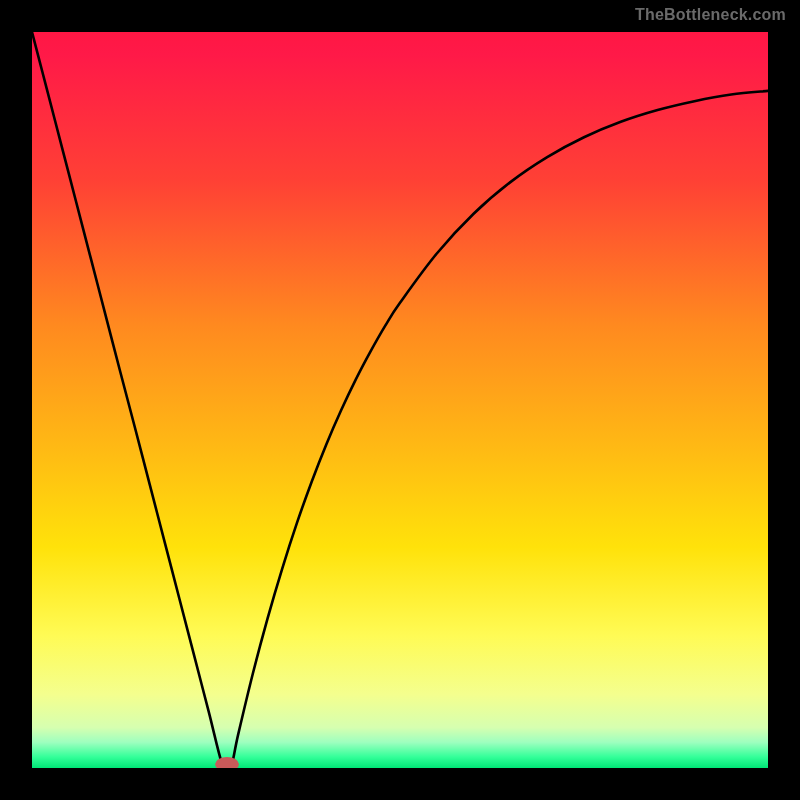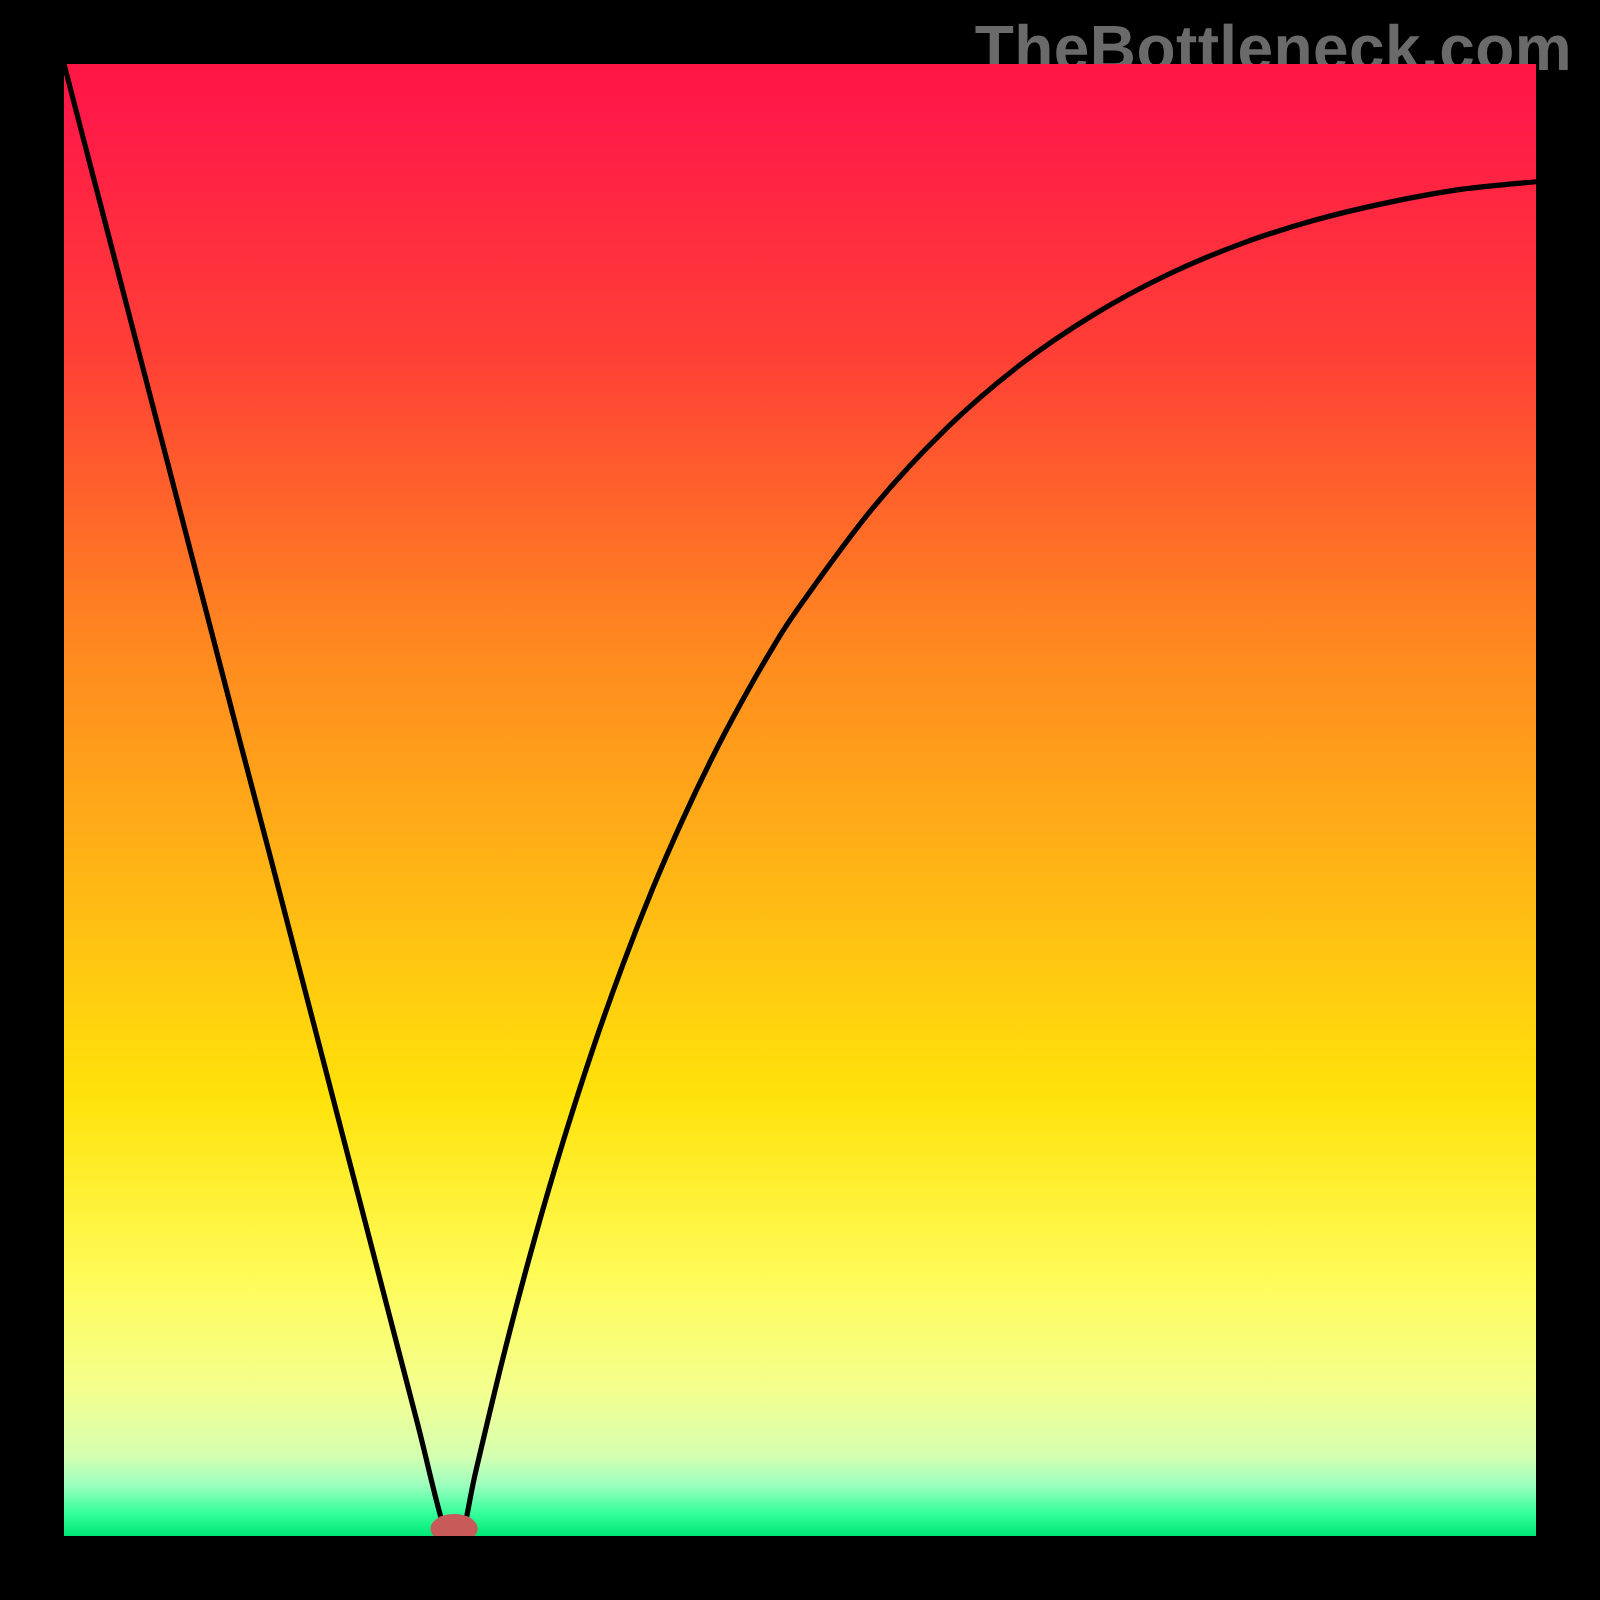--- a/index.html
+++ b/index.html
@@ -22,21 +22,21 @@
     left: 32px;
     top: 32px;
     width: 736px;
     height: 736px;
     overflow: hidden;
   }
   .watermark {
     position: absolute;
     top: 6px;
     right: 14px;
-    font-size: 32px;
+    font-size: 16px;
     font-weight: 700;
     color: #6a6a6a;
     letter-spacing: 0.2px;
     user-select: none;
   }
   svg {
     display: block;
   }
 </style>
 </head>

